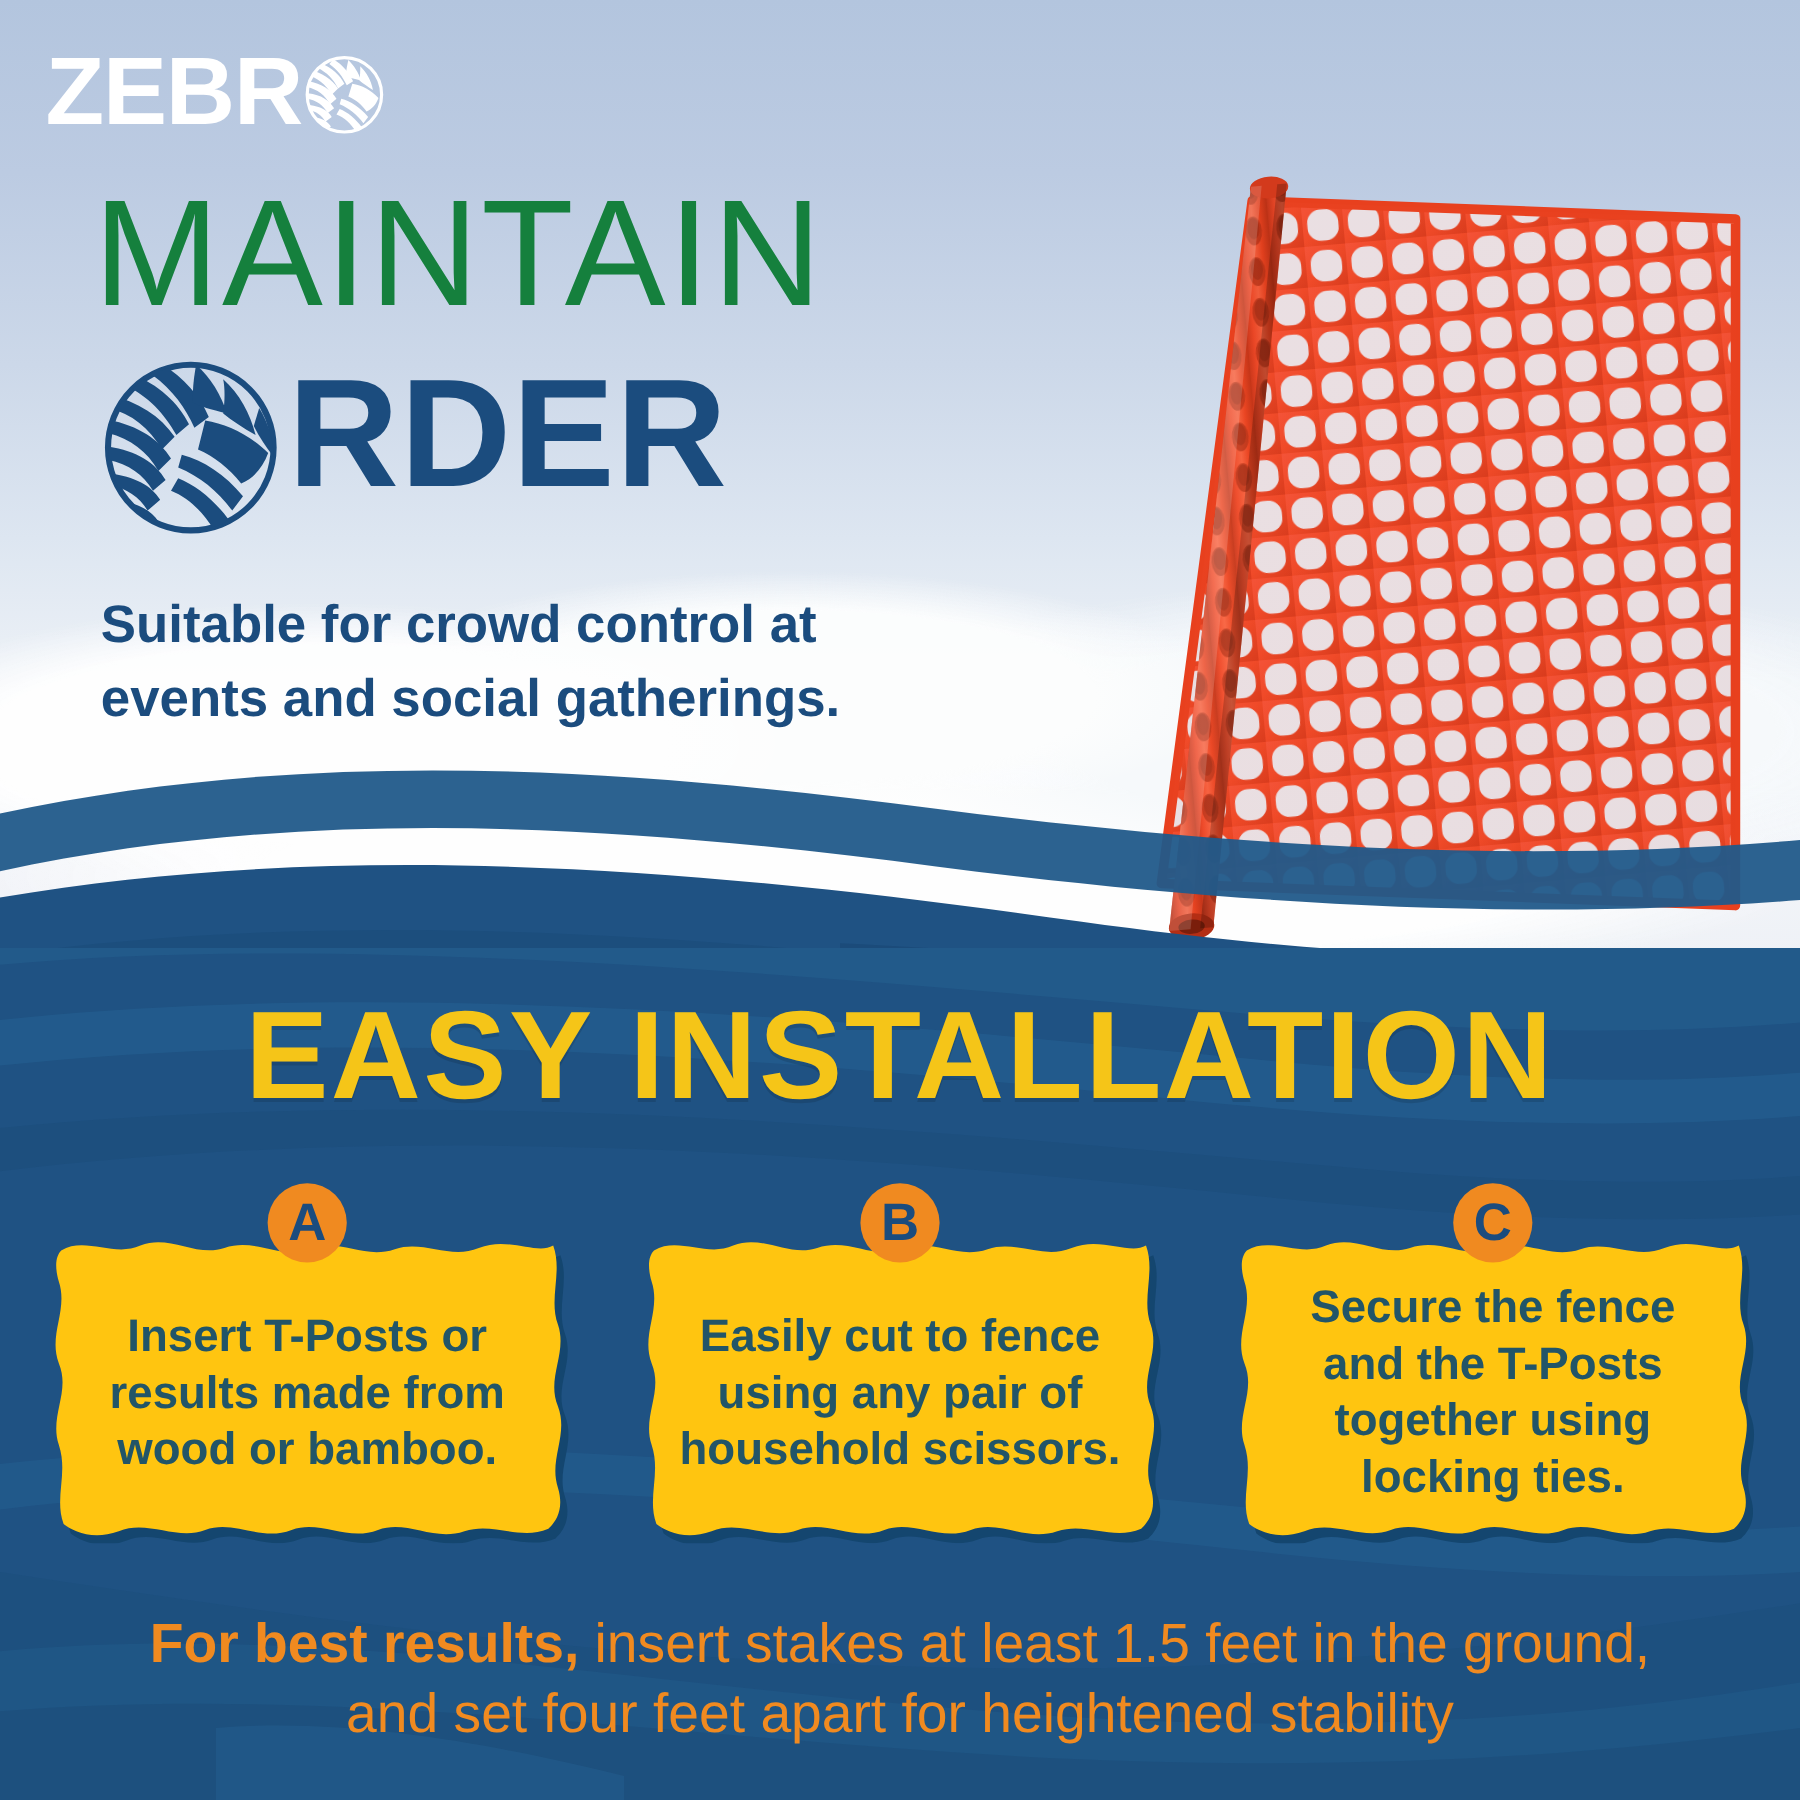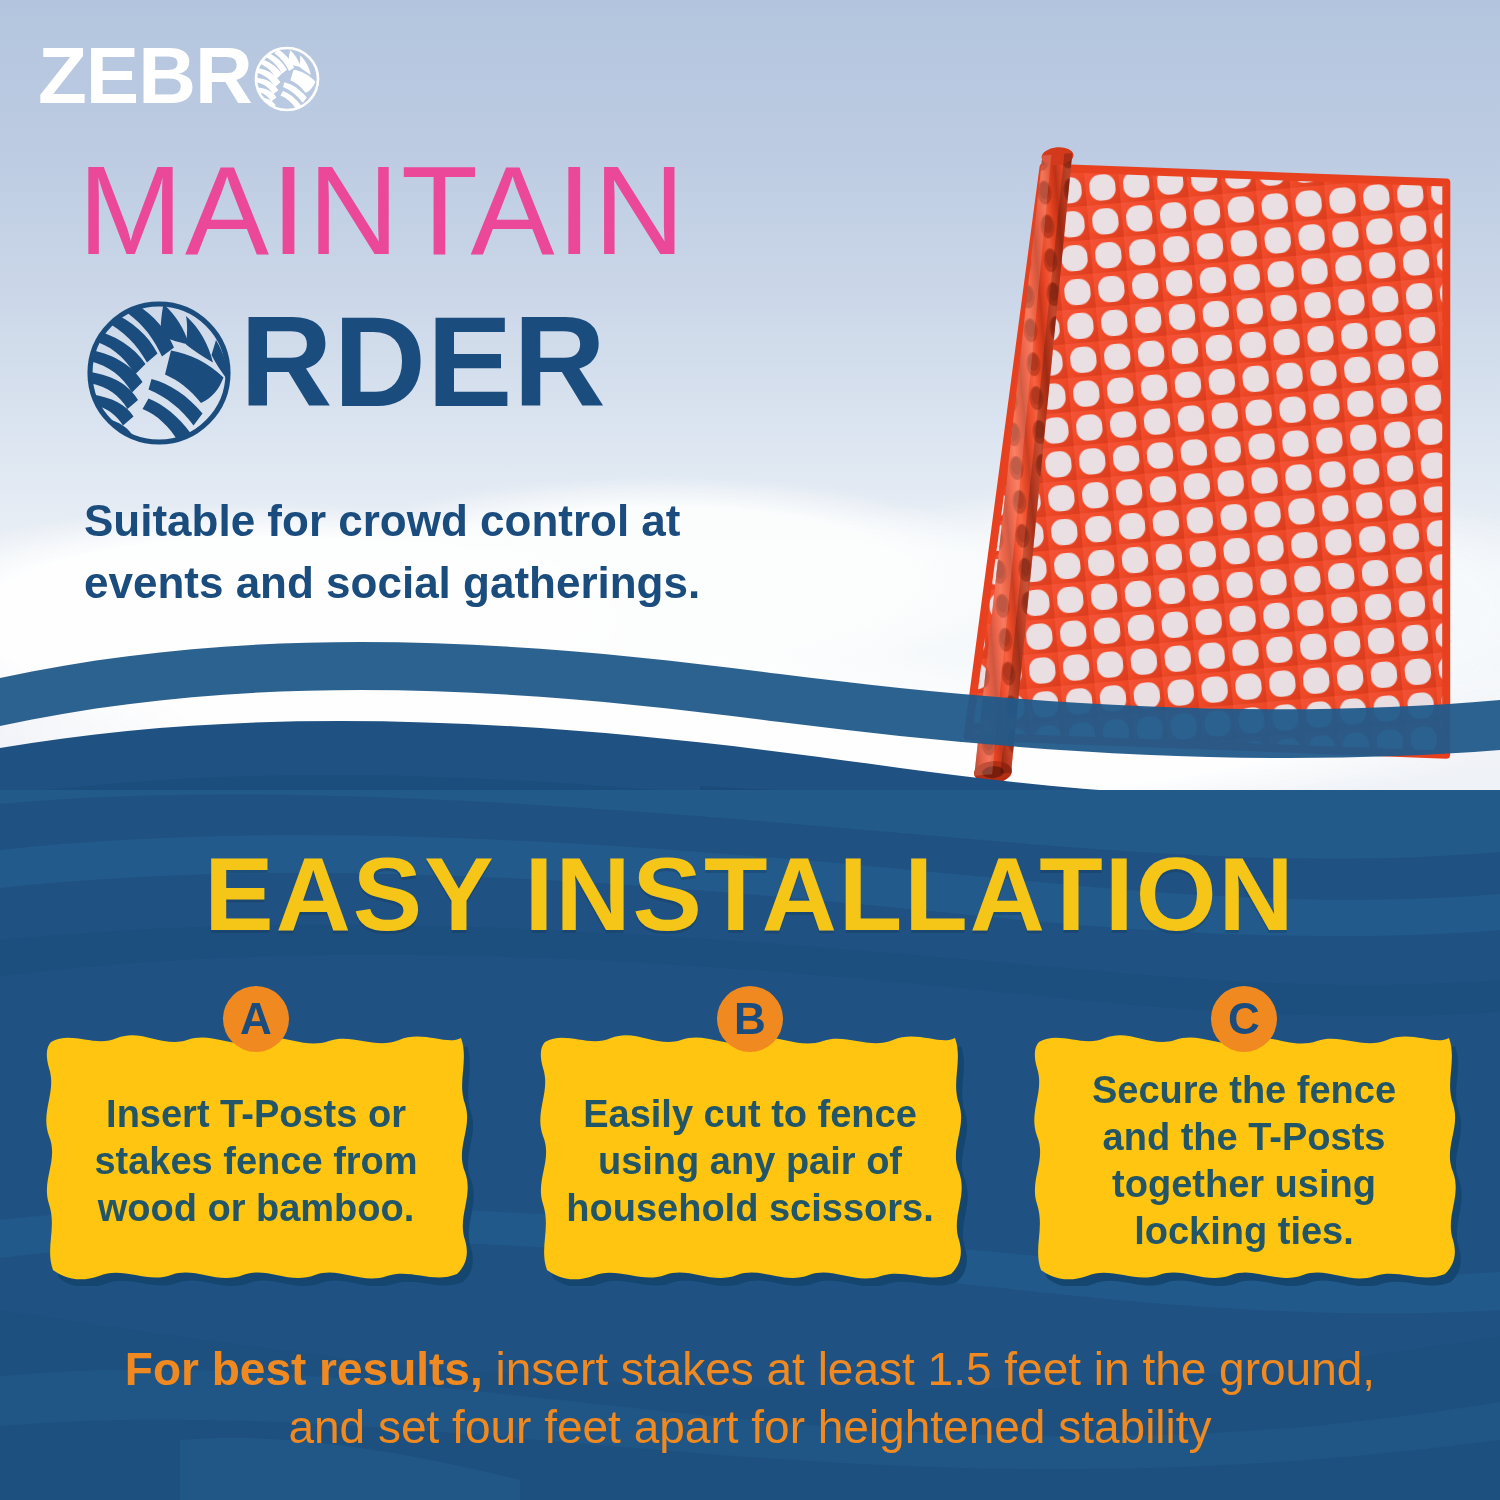--- a/index.html
+++ b/index.html
@@ -29,21 +29,21 @@
   .logo{position:absolute;left:38px;top:36px;display:flex;align-items:center;gap:0px;}
   .logo-word{
     font-size:80px;font-weight:bold;color:#ffffff;letter-spacing:-1px;
     line-height:80px;font-family:"Liberation Sans",sans-serif;
   }
   .logo-mark{width:66px;height:66px;margin-left:2px;margin-top:6px;}
 
   
   .headline-maintain{
     position:absolute;left:78px;top:148px;
-    font-size:126px;line-height:126px;color:#ec4899;
+    font-size:126px;line-height:126px;color:#15803d;
     font-weight:400;letter-spacing:2px;
     font-family:"Liberation Sans",sans-serif;
   }
   .headline-order-row{
     position:absolute;left:84px;top:298px;display:flex;
   }
   .order-mark{width:150px;height:150px;flex:0 0 auto;margin-right:6px;}
   .headline-order{
     font-size:128px;line-height:128px;color:#1B4C7E;
     font-weight:bold;letter-spacing:1px;
@@ -66,21 +66,20 @@
     position:absolute;left:0;top:790px;width:1500px;height:710px;
     background:#1F5283;overflow:hidden;
   }
   .bluewaves{position:absolute;left:0;top:0;width:1500px;height:710px;}
 
   .install-title{
     position:absolute;left:0;top:828px;width:1500px;text-align:center;
     font-size:104px;line-height:104px;color:#F5C518;font-weight:bold;
     letter-spacing:2px;font-family:"Liberation Sans",sans-serif;
     text-shadow:0 3px 0 rgba(0,0,0,.12);
-    margin-top:14px;
   }
 
   
   .cards{
     position:absolute;left:0;top:1008px;width:1500px;height:290px;
     display:flex;justify-content:center;gap:56px;
   }
   .card{position:relative;width:438px;height:278px;}
   .card-svg{position:absolute;left:0;top:0;width:438px;height:278px;}
   .card-text{
@@ -248,21 +247,21 @@
       <svg class="card-svg" viewBox="0 0 438 278">
         <path d="M14 34 C34 22 58 40 80 30 C104 20 126 40 150 32 C176 23 196 42 220 33 C246 23 266 42 292 33 C316 25 338 42 362 32 C386 22 410 38 424 30
                  C432 52 420 74 428 96 C436 120 418 140 428 164 C437 188 420 208 428 232 C434 252 424 262 420 266
                  C396 276 374 260 350 268 C324 277 302 258 278 267 C252 277 230 258 206 267 C180 277 158 258 134 267 C110 276 86 258 62 268 C40 276 24 268 16 262
                  C8 240 20 220 12 196 C4 172 22 152 12 128 C3 104 20 84 12 60 C8 46 10 38 14 34 Z" fill="#14466F" transform="translate(6,8)"></path>
         <path d="M14 34 C34 22 58 40 80 30 C104 20 126 40 150 32 C176 23 196 42 220 33 C246 23 266 42 292 33 C316 25 338 42 362 32 C386 22 410 38 424 30
                  C432 52 420 74 428 96 C436 120 418 140 428 164 C437 188 420 208 428 232 C434 252 424 262 420 266
                  C396 276 374 260 350 268 C324 277 302 258 278 267 C252 277 230 258 206 267 C180 277 158 258 134 267 C110 276 86 258 62 268 C40 276 24 268 16 262
                  C8 240 20 220 12 196 C4 172 22 152 12 128 C3 104 20 84 12 60 C8 46 10 38 14 34 Z" fill="#FFC510"></path>
       </svg>
-      <div class="card-text">Insert T-Posts or stakes fence from wood or bamboo.</div>
+      <div class="card-text">Insert T-Posts or results made from wood or bamboo.</div>
       <div class="badge">A</div>
     </div>
 
     <div class="card">
       <svg class="card-svg" viewBox="0 0 438 278">
         <path d="M14 34 C34 22 58 40 80 30 C104 20 126 40 150 32 C176 23 196 42 220 33 C246 23 266 42 292 33 C316 25 338 42 362 32 C386 22 410 38 424 30
                  C432 52 420 74 428 96 C436 120 418 140 428 164 C437 188 420 208 428 232 C434 252 424 262 420 266
                  C396 276 374 260 350 268 C324 277 302 258 278 267 C252 277 230 258 206 267 C180 277 158 258 134 267 C110 276 86 258 62 268 C40 276 24 268 16 262
                  C8 240 20 220 12 196 C4 172 22 152 12 128 C3 104 20 84 12 60 C8 46 10 38 14 34 Z" fill="#14466F" transform="translate(6,8)"></path>
         <path d="M14 34 C34 22 58 40 80 30 C104 20 126 40 150 32 C176 23 196 42 220 33 C246 23 266 42 292 33 C316 25 338 42 362 32 C386 22 410 38 424 30

